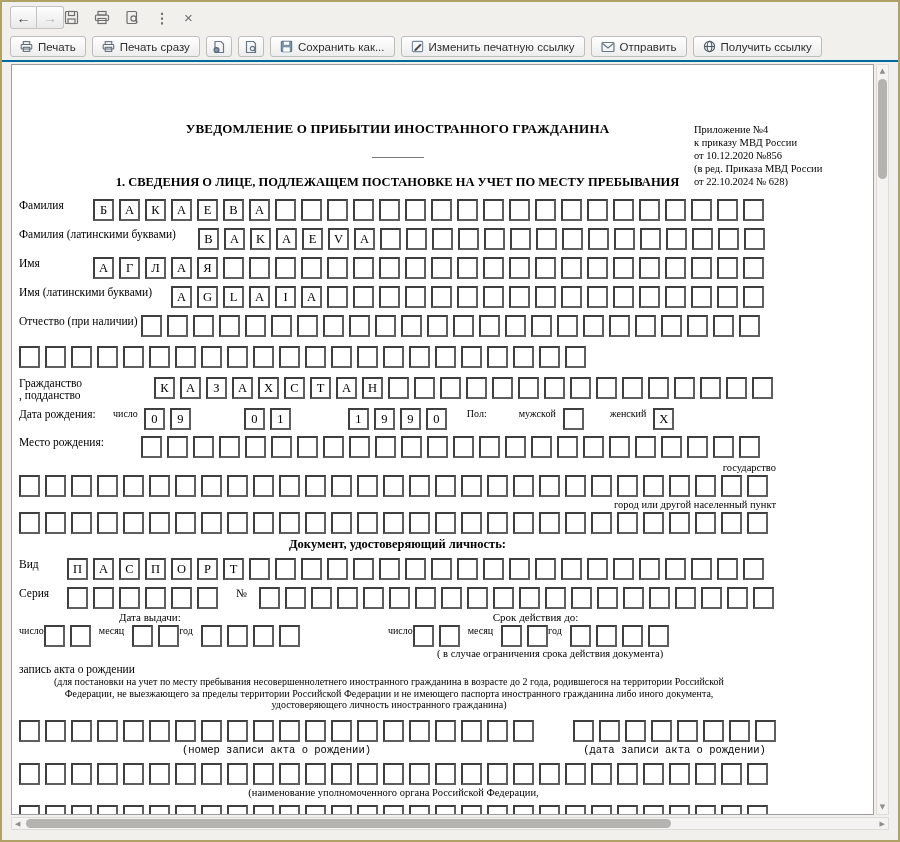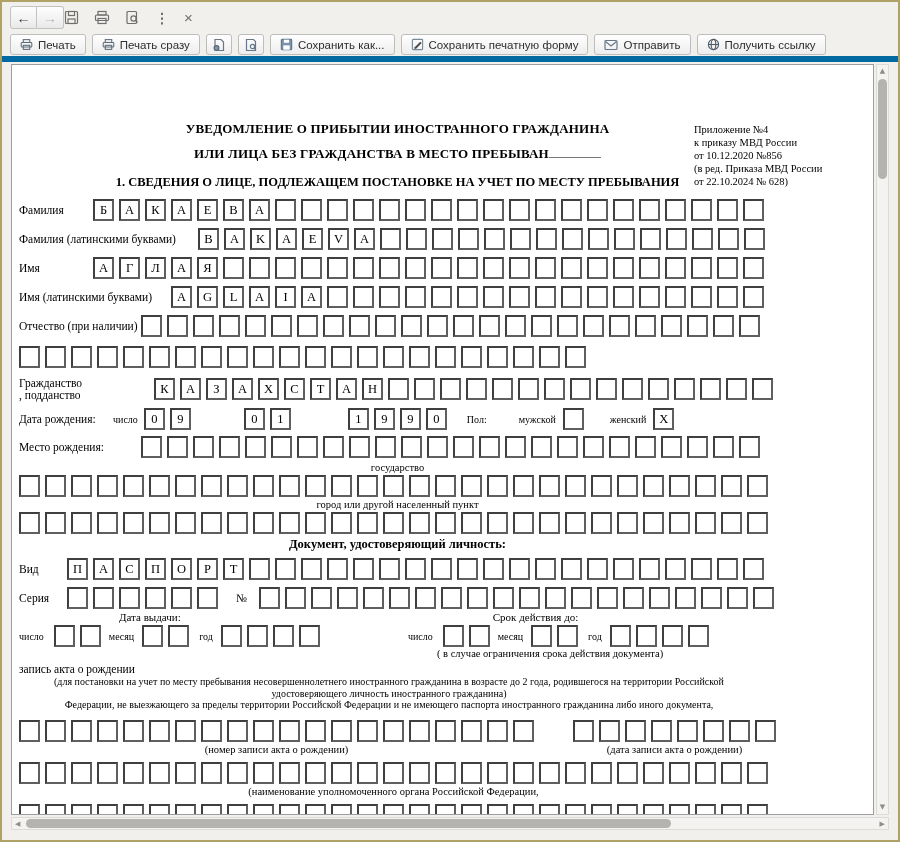--- a/index.html
+++ b/index.html
@@ -38,21 +38,21 @@
   .tbicons { display: flex; align-items: center; gap: 15px; color: #6f6f6f; }
   .tbicons svg { display: block; }
   .glyph-more { font-size: 14px; font-weight: bold; color: #6f6f6f; line-height: 1; }
   .glyph-close { font-size: 15px; color: #6f6f6f; line-height: 1; }
 
   
   .toolbar {
     height: 29px;
     display: flex; align-items: center; gap: 6px;
     padding: 0 8px;
-    border-bottom: 6px solid #0369a1;
+    border-bottom: 2px solid #0369a1;
   }
   .btn {
     display: inline-flex; align-items: center; gap: 5px;
     height: 21px; padding: 0 9px;
     border: 1px solid #bdbdbd; border-radius: 3px;
     background: linear-gradient(#ffffff,#ededed);
     font-size: 11.5px; color: #2e2e2e;
     white-space: nowrap; cursor: default;
   }
   .btn.icononly { padding: 0 5px; }
@@ -114,51 +114,51 @@
   .annex div { white-space: nowrap; }
   .form-head { margin-top: 53px; text-align: center; }
   .form-title { font-size: 13px; font-weight: bold; letter-spacing: .2px; }
   .form-title + .form-title { margin-top: 9px; }
   .t-underline { display: inline-block; width: 52px; border-bottom: 1px solid #777; }
   .section-title {
     margin-top: 13px; margin-bottom: 9px;
     text-align: center; font-size: 12.5px; font-weight: bold;
   }
 
-  .frow { display: flex; align-items: center; margin-bottom: 7px; min-height: 22px; }
+  .frow { display: flex; align-items: flex-start; margin-bottom: 7px; min-height: 22px; }
   .flabel { flex: none; font-size: 11.5px; line-height: 12px; }
   .slabel { flex: none; font-size: 10px; font-family: Liberation Serif, serif; }
   .cells { display: flex; gap: 5px; flex: none; }
   .cell {
     flex: none; width: 21px; height: 22px;
     border: 2px solid; border-color: #3f3f3f #5f5f5f #5f5f5f #3f3f3f;
     background: #fff;
     display: inline-flex; align-items: center; justify-content: center;
     font-size: 12.5px; font-family: "Liberation Serif", serif;
   }
   .w74 { width: 74px; } .w179 { width: 179px; } .w152 { width: 152px; }
   .w122 { width: 122px; } .w170 { width: 170px; } .w135 { width: 135px; }
   .w94 { width: 94px; } .w48 { width: 48px; }
 
-  .centerlabel { text-align: center; font-size: 10.5px; margin: -3px 0 3px 0; }
+  .centerlabel { text-align: right; font-size: 10.5px; margin: -3px 0 3px 0; }
   .doc-header { text-align: center; font-size: 12.5px; font-weight: bold; margin: 3px 0 6px 0; }
 
   .num-label { font-size: 11.5px; margin: 0 12px 0 18px; }
 
   .issue-labels { display: flex; font-size: 11px; margin-bottom: 2px; }
   .il1 { margin-left: 100px; } .il2 { margin-left: 312px; }
-  .ml8 { margin-left: 8px; } .ml10 { margin-left: 10px; }
+  .ml8 { margin-left: 8px; } .ml10 { margin-left: 0; }
   .gap-issue { width: 88px; flex: none; }
   .validity-note { font-size: 10.5px; margin: 1px 0 4px 418px; }
 
   .act-label { font-size: 11.5px; margin-bottom: 1px; }
   .act-note { text-align: center; font-size: 10px; line-height: 11.5px; margin-bottom: 9px; width: 740px; }
   .split-row { display: flex; align-items: center; margin-bottom: 2px; }
   .split-row .spacer { flex: 1; }
-  .under-labels { display: flex; font-size: 10.5px; margin-bottom: 7px; }
+  .under-labels { display: flex; font-size: 10.5px; margin-bottom: 7px; font-family: Liberation Mono, monospace; }
   .ul1 { width: 515px; text-align: center; }
   .ul2 { width: 203px; text-align: center; margin-left: 39px; }
   .fullrow { margin-bottom: 2px; }
   .wide-label { text-align: center; font-size: 10.5px; margin-bottom: 7px; width: 749px; }
 </style>
 </head>
 <body>
 
 <div class="app">
 
@@ -230,21 +230,21 @@
         <rect x="4.5" y="2" width="6" height="3.5" fill="#ffffff"></rect>
         <rect x="3.8" y="8.5" width="7.4" height="5" fill="#ffffff"></rect>
       </svg>
       <span>Сохранить как...</span>
     </div>
     <div class="btn">
       <svg width="13" height="13" viewBox="0 0 14 14" fill="none">
         <rect x="1.5" y="1.5" width="11" height="11" rx="1" stroke="#778899" stroke-width="1.2"></rect>
         <path d="M4 10 L10 4 L11.5 5.5 L5.5 11.5 L3.7 11.8 z" fill="#4a4a4a"></path>
       </svg>
-      <span>Сохранить печатную форму</span>
+      <span>Изменить печатную ссылку</span>
     </div>
     <div class="btn">
       <svg width="14" height="12" viewBox="0 0 14 12" fill="none" stroke="#667788" stroke-width="1.2">
         <rect x="1" y="1.5" width="12" height="9" rx="1"></rect>
         <path d="M1.5 2.5 L7 7 L12.5 2.5"></path>
       </svg>
       <span>Отправить</span>
     </div>
     <div class="btn">
       <svg width="13" height="13" viewBox="0 0 14 14" fill="none" stroke="#4f5d6b" stroke-width="1.2">
@@ -264,21 +264,21 @@
         <div class="annex">
           <div>Приложение №4</div>
           <div>к приказу МВД России</div>
           <div>от 10.12.2020 №856</div>
           <div>(в ред. Приказа МВД России</div>
           <div>от 22.10.2024 № 628)</div>
         </div>
 
         <div class="form-head">
           <div class="form-title">УВЕДОМЛЕНИЕ О ПРИБЫТИИ ИНОСТРАННОГО ГРАЖДАНИНА</div>
-          <div class="form-title"><span>ИЛИ ЛИЦА БЕЗ ГРАЖДАНСТВА В МЕСТО ПРЕБЫВАН</span><span class="t-underline"></span></div>
+          <div class="form-title"><span class="t-underline"></span></div>
           <div class="section-title">1. СВЕДЕНИЯ О ЛИЦЕ, ПОДЛЕЖАЩЕМ ПОСТАНОВКЕ НА УЧЕТ ПО МЕСТУ ПРЕБЫВАНИЯ</div>
         </div>
 
         <div class="frow">
           <div class="flabel w74">Фамилия</div>
           <div class="cells">
               <span class="cell">Б</span>
               <span class="cell">А</span>
               <span class="cell">К</span>
               <span class="cell">А</span>
@@ -724,22 +724,22 @@
               <span class="cell"></span>
               <span class="cell"></span>
               <span class="cell"></span>
             </div>
         </div>
         <div class="validity-note">( в случае ограничения срока действия документа)</div>
 
         <div class="act-label">запись акта о рождении</div>
         <div class="act-note">
           <div>(для постановки на учет по месту пребывания несовершеннолетнего иностранного гражданина в возрасте до 2 года, родившегося на территории Российской</div>
+          <div>Федерации, не выезжающего за пределы территории Российской Федерации и не имеющего паспорта иностранного гражданина либо иного документа,</div>
           <div>удостоверяющего личность иностранного гражданина)</div>
-          <div>Федерации, не выезжающего за пределы территории Российской Федерации и не имеющего паспорта иностранного гражданина либо иного документа,</div>
         </div>
         <div class="split-row">
           <div class="cells">
               <span class="cell"></span>
               <span class="cell"></span>
               <span class="cell"></span>
               <span class="cell"></span>
               <span class="cell"></span>
               <span class="cell"></span>
               <span class="cell"></span>

